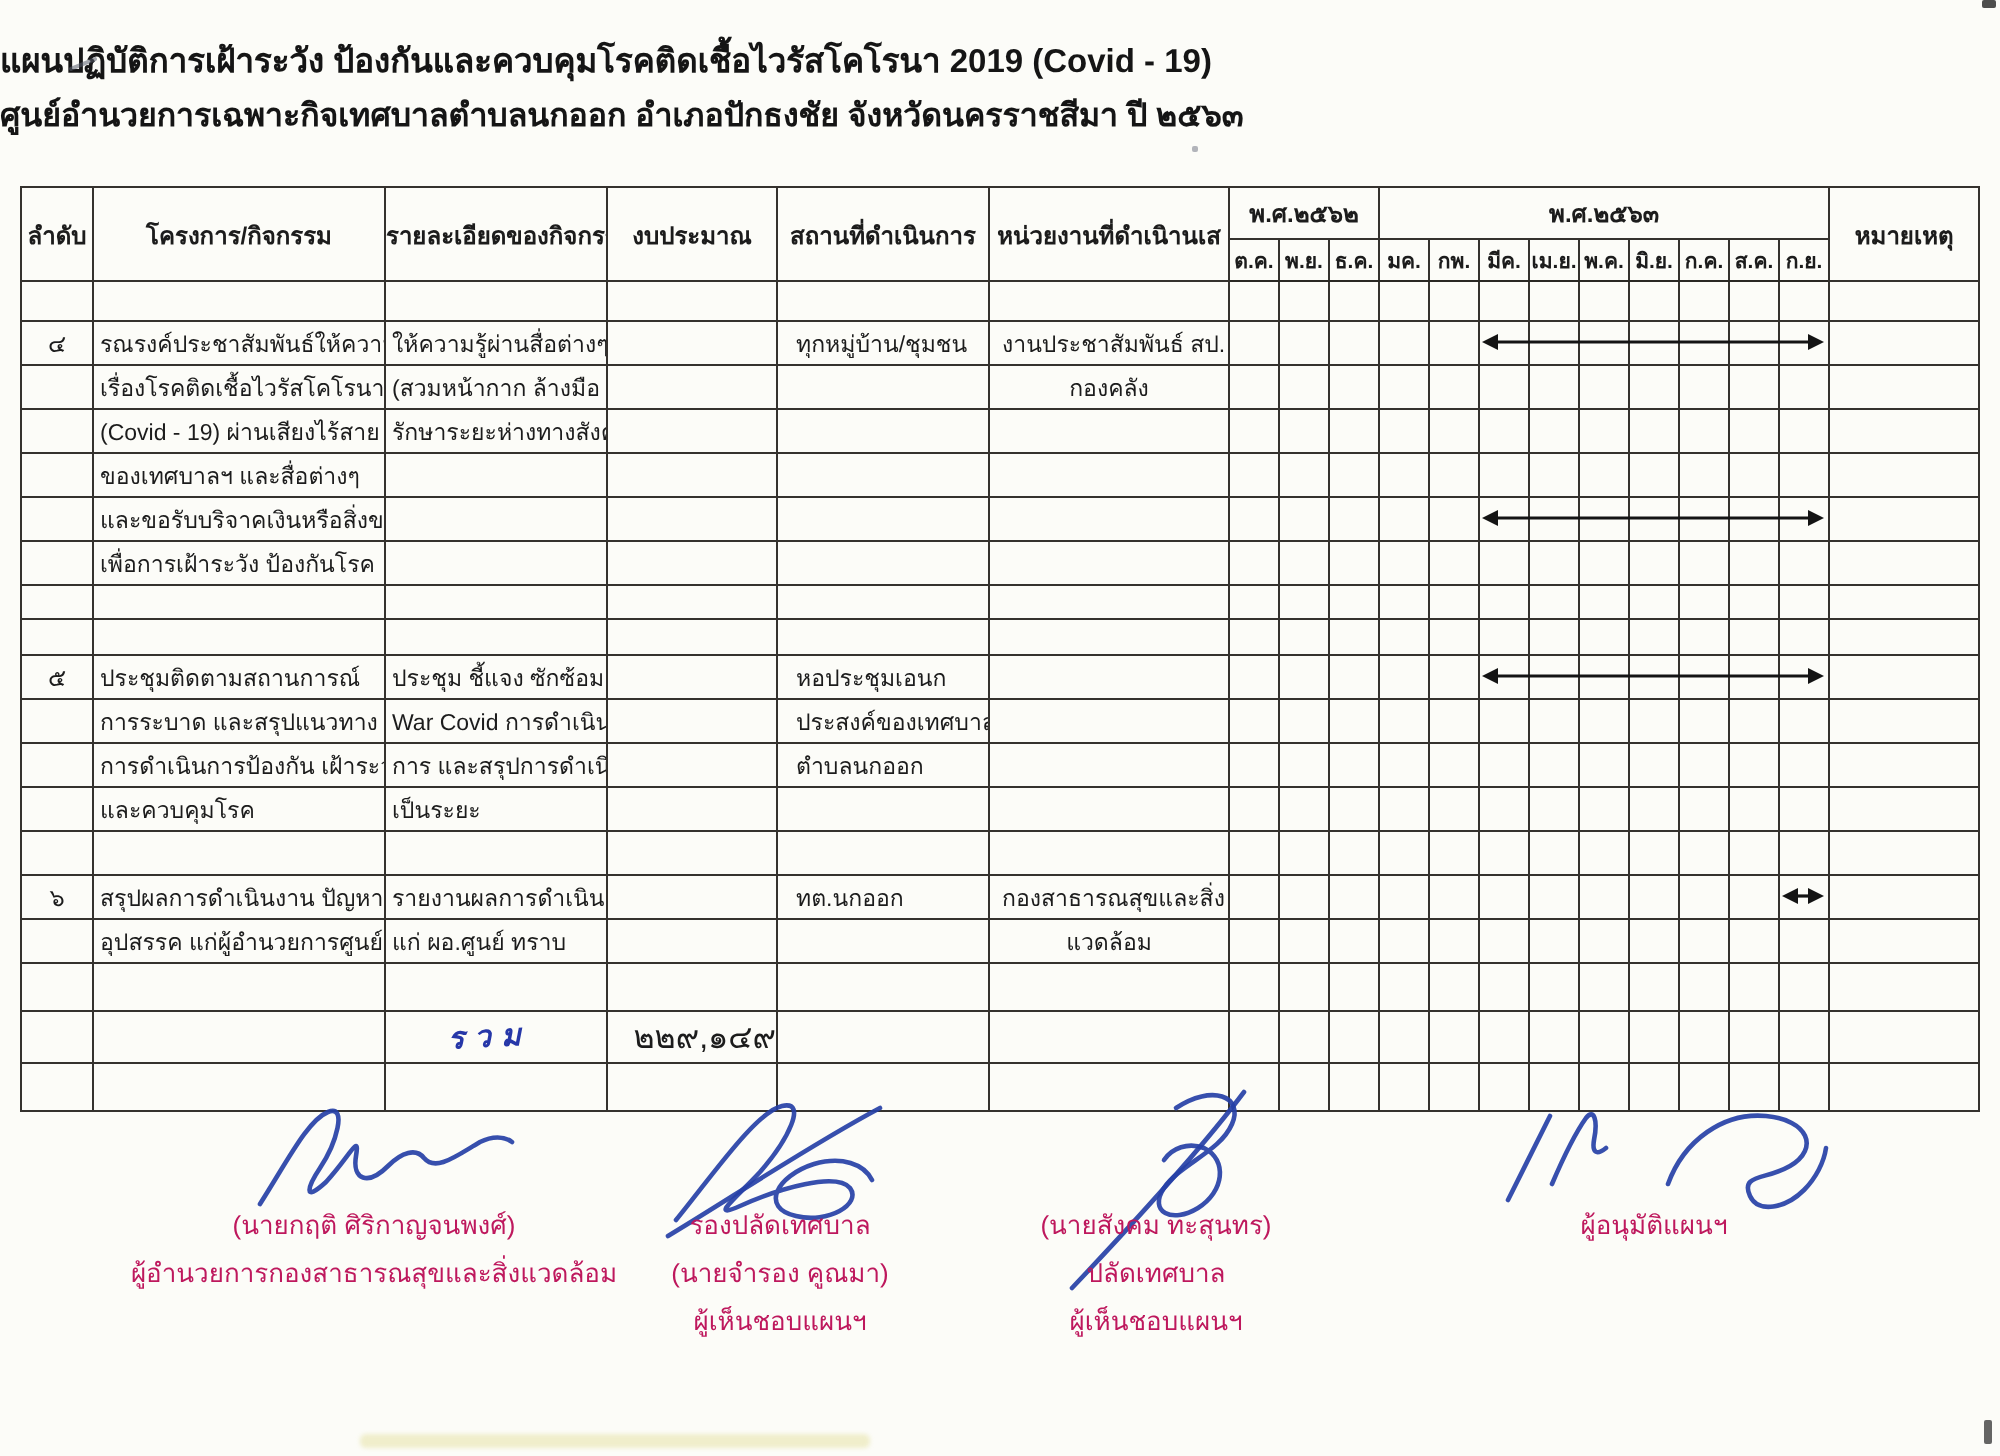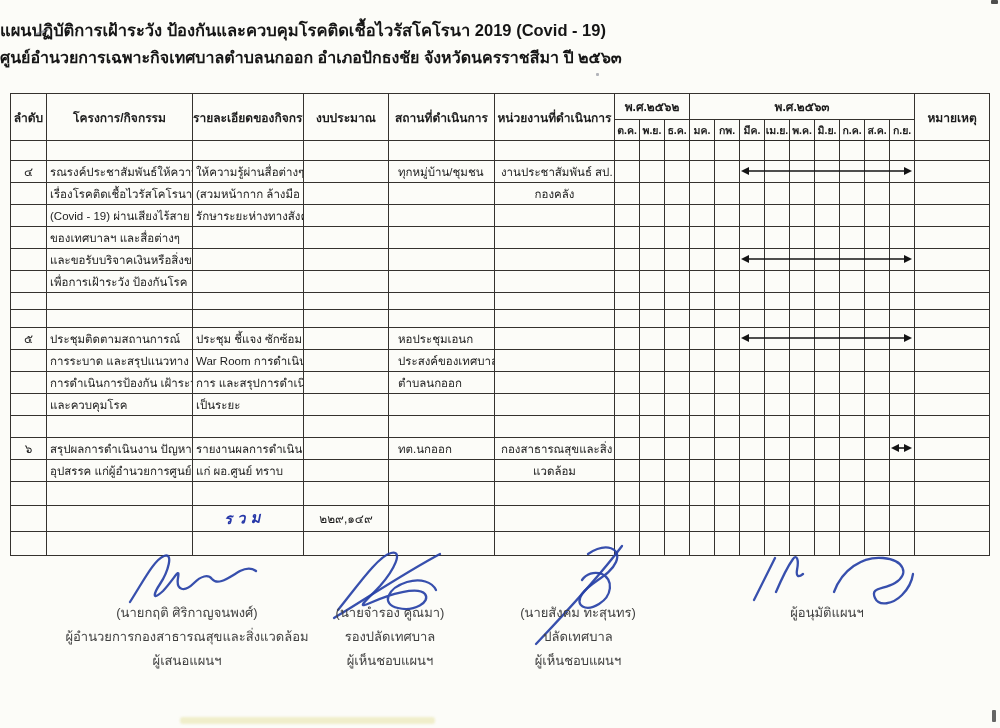--- a/index.html
+++ b/index.html
@@ -27,21 +27,21 @@
   td.c-location{padding:0 9px;text-align:left;}
   td.c-agency{padding:0 6px;text-align:center;}
   td.c-budget{text-align:center;}
   .handwritten{color:#2637a8;font-size:15px;font-style:italic;font-weight:600;
     letter-spacing:5px;display:inline-block;transform:rotate(-3deg);
     padding-left:28px;}
 
   .overlay{position:absolute;left:0;top:0;pointer-events:none;}
 
   .sig-block{position:absolute;text-align:center;font-size:13px;
-    line-height:24px;color:#404040;}
+    line-height:24px;color:#be185d;}
   .sig-ink{position:absolute;pointer-events:none;}
   .sig-ink path{fill:none;stroke:#2640a6;stroke-width:2.3;
     stroke-linecap:round;stroke-linejoin:round;opacity:.92;}
 
   .speck{position:absolute;background:#595e6e;border-radius:1px;}
   .smudge{position:absolute;left:180px;top:717px;width:255px;height:7px;
     background:rgba(226,221,148,.45);filter:blur(1px);border-radius:3px;}
 </style>
 </head>
 <body>
@@ -73,21 +73,21 @@
         <col style="width: 25px;">
         <col style="width: 75px;">
       </colgroup>
     <thead>
         <tr style="height: 26px;">
           <th rowspan="2">ลำดับ</th>
           <th rowspan="2">โครงการ/กิจกรรม</th>
           <th rowspan="2">รายละเอียดของกิจกรรม</th>
           <th rowspan="2">งบประมาณ</th>
           <th rowspan="2">สถานที่ดำเนินการ</th>
-          <th rowspan="2">หน่วยงานที่ดำเนินการ</th>
+          <th rowspan="2">หน่วยงานที่ดำเนิานเส</th>
           <th colspan="3">พ.ศ.๒๕๖๒</th>
           <th colspan="9">พ.ศ.๒๕๖๓</th>
           <th rowspan="2">หมายเหตุ</th>
         </tr>
         <tr class="months" style="height: 21px;">
           <th>ต.ค.</th>
           <th>พ.ย.</th>
           <th>ธ.ค.</th>
           <th>มค.</th>
           <th>กพ.</th>
@@ -307,21 +307,21 @@
           <td class="c-month"></td>
           <td class="c-month"></td>
           <td class="c-month"></td>
           <td class="c-month"></td>
           <td class="c-month"></td>
           <td class="c-remark"></td>
         </tr>
         <tr style="height: 22px;">
           <td class="c-no"></td>
           <td class="c-project">การระบาด และสรุปแนวทาง</td>
-          <td class="c-detail">War Room การดำเนิน</td>
+          <td class="c-detail">War Covid การดำเนิน</td>
           <td class="c-budget"></td>
           <td class="c-location">ประสงค์ของเทศบาล</td>
           <td class="c-agency"></td>
           <td class="c-month"></td>
           <td class="c-month"></td>
           <td class="c-month"></td>
           <td class="c-month"></td>
           <td class="c-month"></td>
           <td class="c-month"></td>
           <td class="c-month"></td>
@@ -455,21 +455,21 @@
           <td class="c-month"></td>
           <td class="c-month"></td>
           <td class="c-month"></td>
           <td class="c-month"></td>
           <td class="c-remark"></td>
         </tr>
         <tr style="height: 26px;">
           <td class="c-no"></td>
           <td class="c-project"></td>
           <td class="c-detail"><span class="handwritten">รวม</span></td>
-          <td class="c-budget" style="font-size: 12px;">๒๒๙,๑๔๙</td>
+          <td class="c-budget" style="font-size: 16px; text-align: right;">๒๒๙,๑๔๙</td>
           <td class="c-location"></td>
           <td class="c-agency"></td>
           <td class="c-month"></td>
           <td class="c-month"></td>
           <td class="c-month"></td>
           <td class="c-month"></td>
           <td class="c-month"></td>
           <td class="c-month"></td>
           <td class="c-month"></td>
           <td class="c-month"></td>
@@ -538,25 +538,24 @@
     <path d="M100,6 C82,30 50,66 14,104"></path>
   </svg>
   <svg class="sig-ink" style="left:742px;top:548px;" width="190" height="60" viewBox="0 0 190 60">
     <path d="M12,52 C20,36 28,20 33,10 M34,44 C40,30 46,18 51,11 C55,6 57,12 55,22 C54,28 56,30 61,26"></path>
     <path d="M92,44 C100,22 120,8 141,10 C162,12 168,26 153,35 C141,42 128,39 133,50 C137,59 151,56 160,47 C166,41 170,33 171,26"></path>
   </svg>
 
   <div class="sig-block" style="left:47px;top:601px;width:280px;">
     <div>(นายกฤติ  ศิริกาญจนพงศ์)</div>
     <div>ผู้อำนวยการกองสาธารณสุขและสิ่งแวดล้อม</div>
-    <div>ผู้เสนอแผนฯ</div>
   </div>
   <div class="sig-block" style="left:295px;top:601px;width:190px;">
+    <div>รองปลัดเทศบาล</div>
     <div>(นายจำรอง  คูณมา)</div>
-    <div>รองปลัดเทศบาล</div>
     <div>ผู้เห็นชอบแผนฯ</div>
   </div>
   <div class="sig-block" style="left:483px;top:601px;width:190px;">
     <div>(นายสังคม  ทะสุนทร)</div>
     <div>ปลัดเทศบาล</div>
     <div>ผู้เห็นชอบแผนฯ</div>
   </div>
   <div class="sig-block" style="left:692px;top:601px;width:270px;">
     <div>ผู้อนุมัติแผนฯ</div>
   </div>

